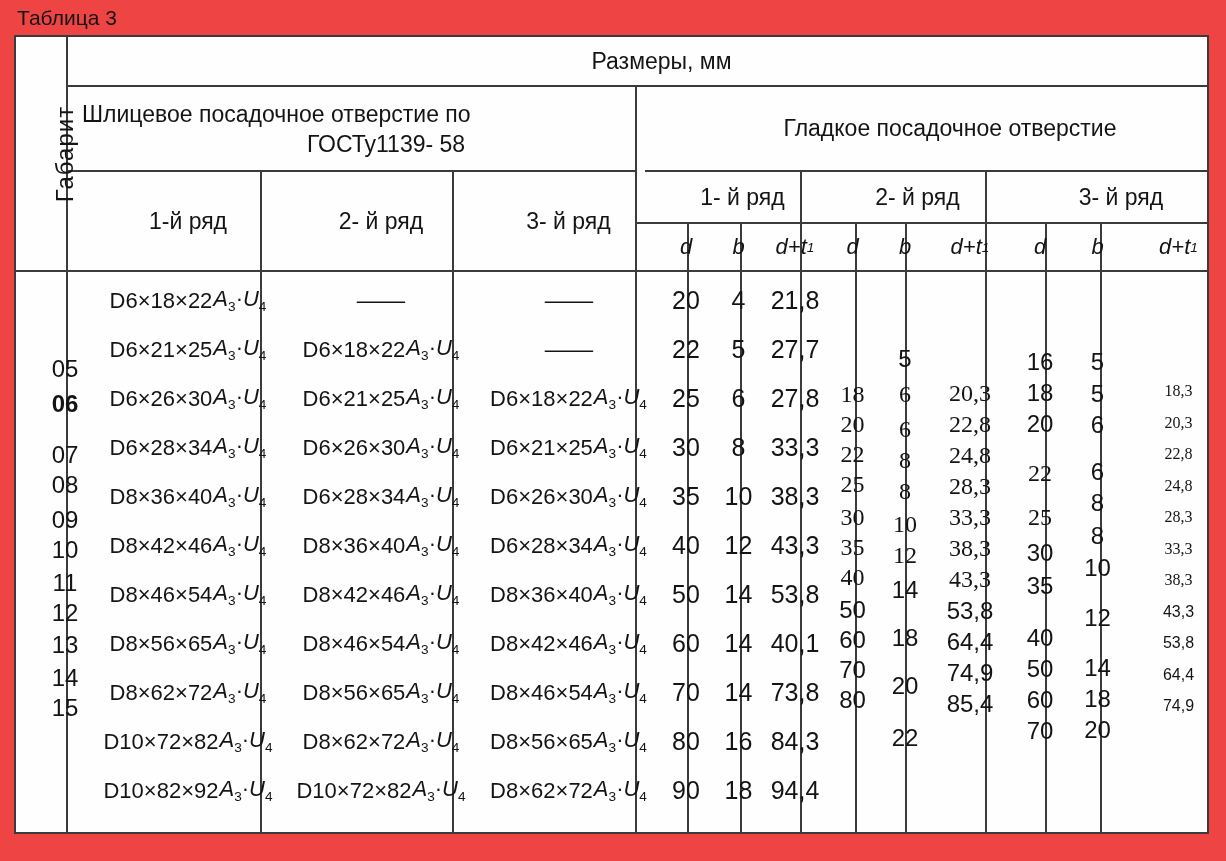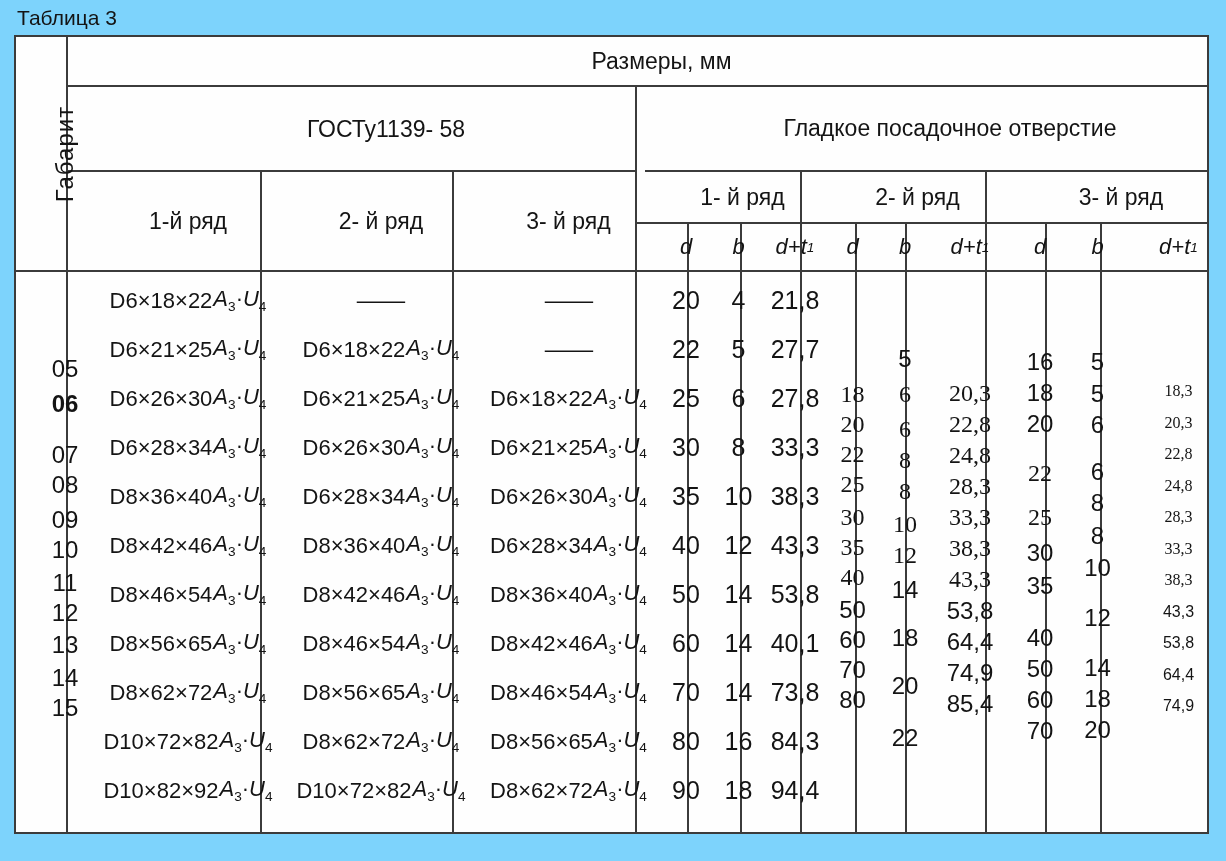--- a/index.html
+++ b/index.html
@@ -1,16 +1,16 @@
 <!DOCTYPE html>
 <html><head>
 <meta charset="utf-8">
 <style>
   html,body{margin:0;padding:0;background:#ffffff;}
-  .page{position:relative;width:1226px;height:861px;background:#7dd3fc;overflow:hidden;
+  .page{position:relative;width:1226px;height:861px;background:#ef4444;overflow:hidden;
         font-family:"Liberation Sans",sans-serif;color:#141414;}
   .title{position:absolute;left:17px;top:6px;font-size:21px;font-weight:500;}
 
   .tbl{position:absolute;left:14px;top:35px;display:grid;
        grid-template-columns:52px 194px 192px 183px 52px 53px 60px 55px 50px 80px 60px 55px 105px;
        grid-template-rows:50px 85px 52px 48px 560px;
        border:2.5px solid #3b3b3b;background:#fefefe;}
   .cell{box-sizing:border-box;display:flex;align-items:center;justify-content:center;padding-left:48px;}
   .br{border-right:2px solid #3b3b3b;}
   .bb{border-bottom:2px solid #3b3b3b;}
@@ -102,20 +102,21 @@
   <div class="smudge"></div>
 
   <div class="tbl">
 
     <div class="cell c-gab br bb">
       <span class="vert">Габарит</span>
     </div>
     <div class="cell c-sizes bb">Размеры, мм</div>
 
     <div class="cell c-sphdr br bb">
+      <span class="l1">Шлицевое посадочное отверстие по</span>
       <span class="l2">ГОСТу1139- 58</span>
     </div>
     <div class="cell c-smhdr bb">Гладкое посадочное отверстие</div>
 
     <div class="cell c-sr1 br bb">1-й ряд</div>
     <div class="cell c-sr2 br bb">2- й ряд</div>
     <div class="cell c-sr3 br bb">3- й ряд</div>
 
     <div class="cell c-g1 br bb">1- й ряд</div>
     <div class="cell c-g2 br bb">2- й ряд</div>

